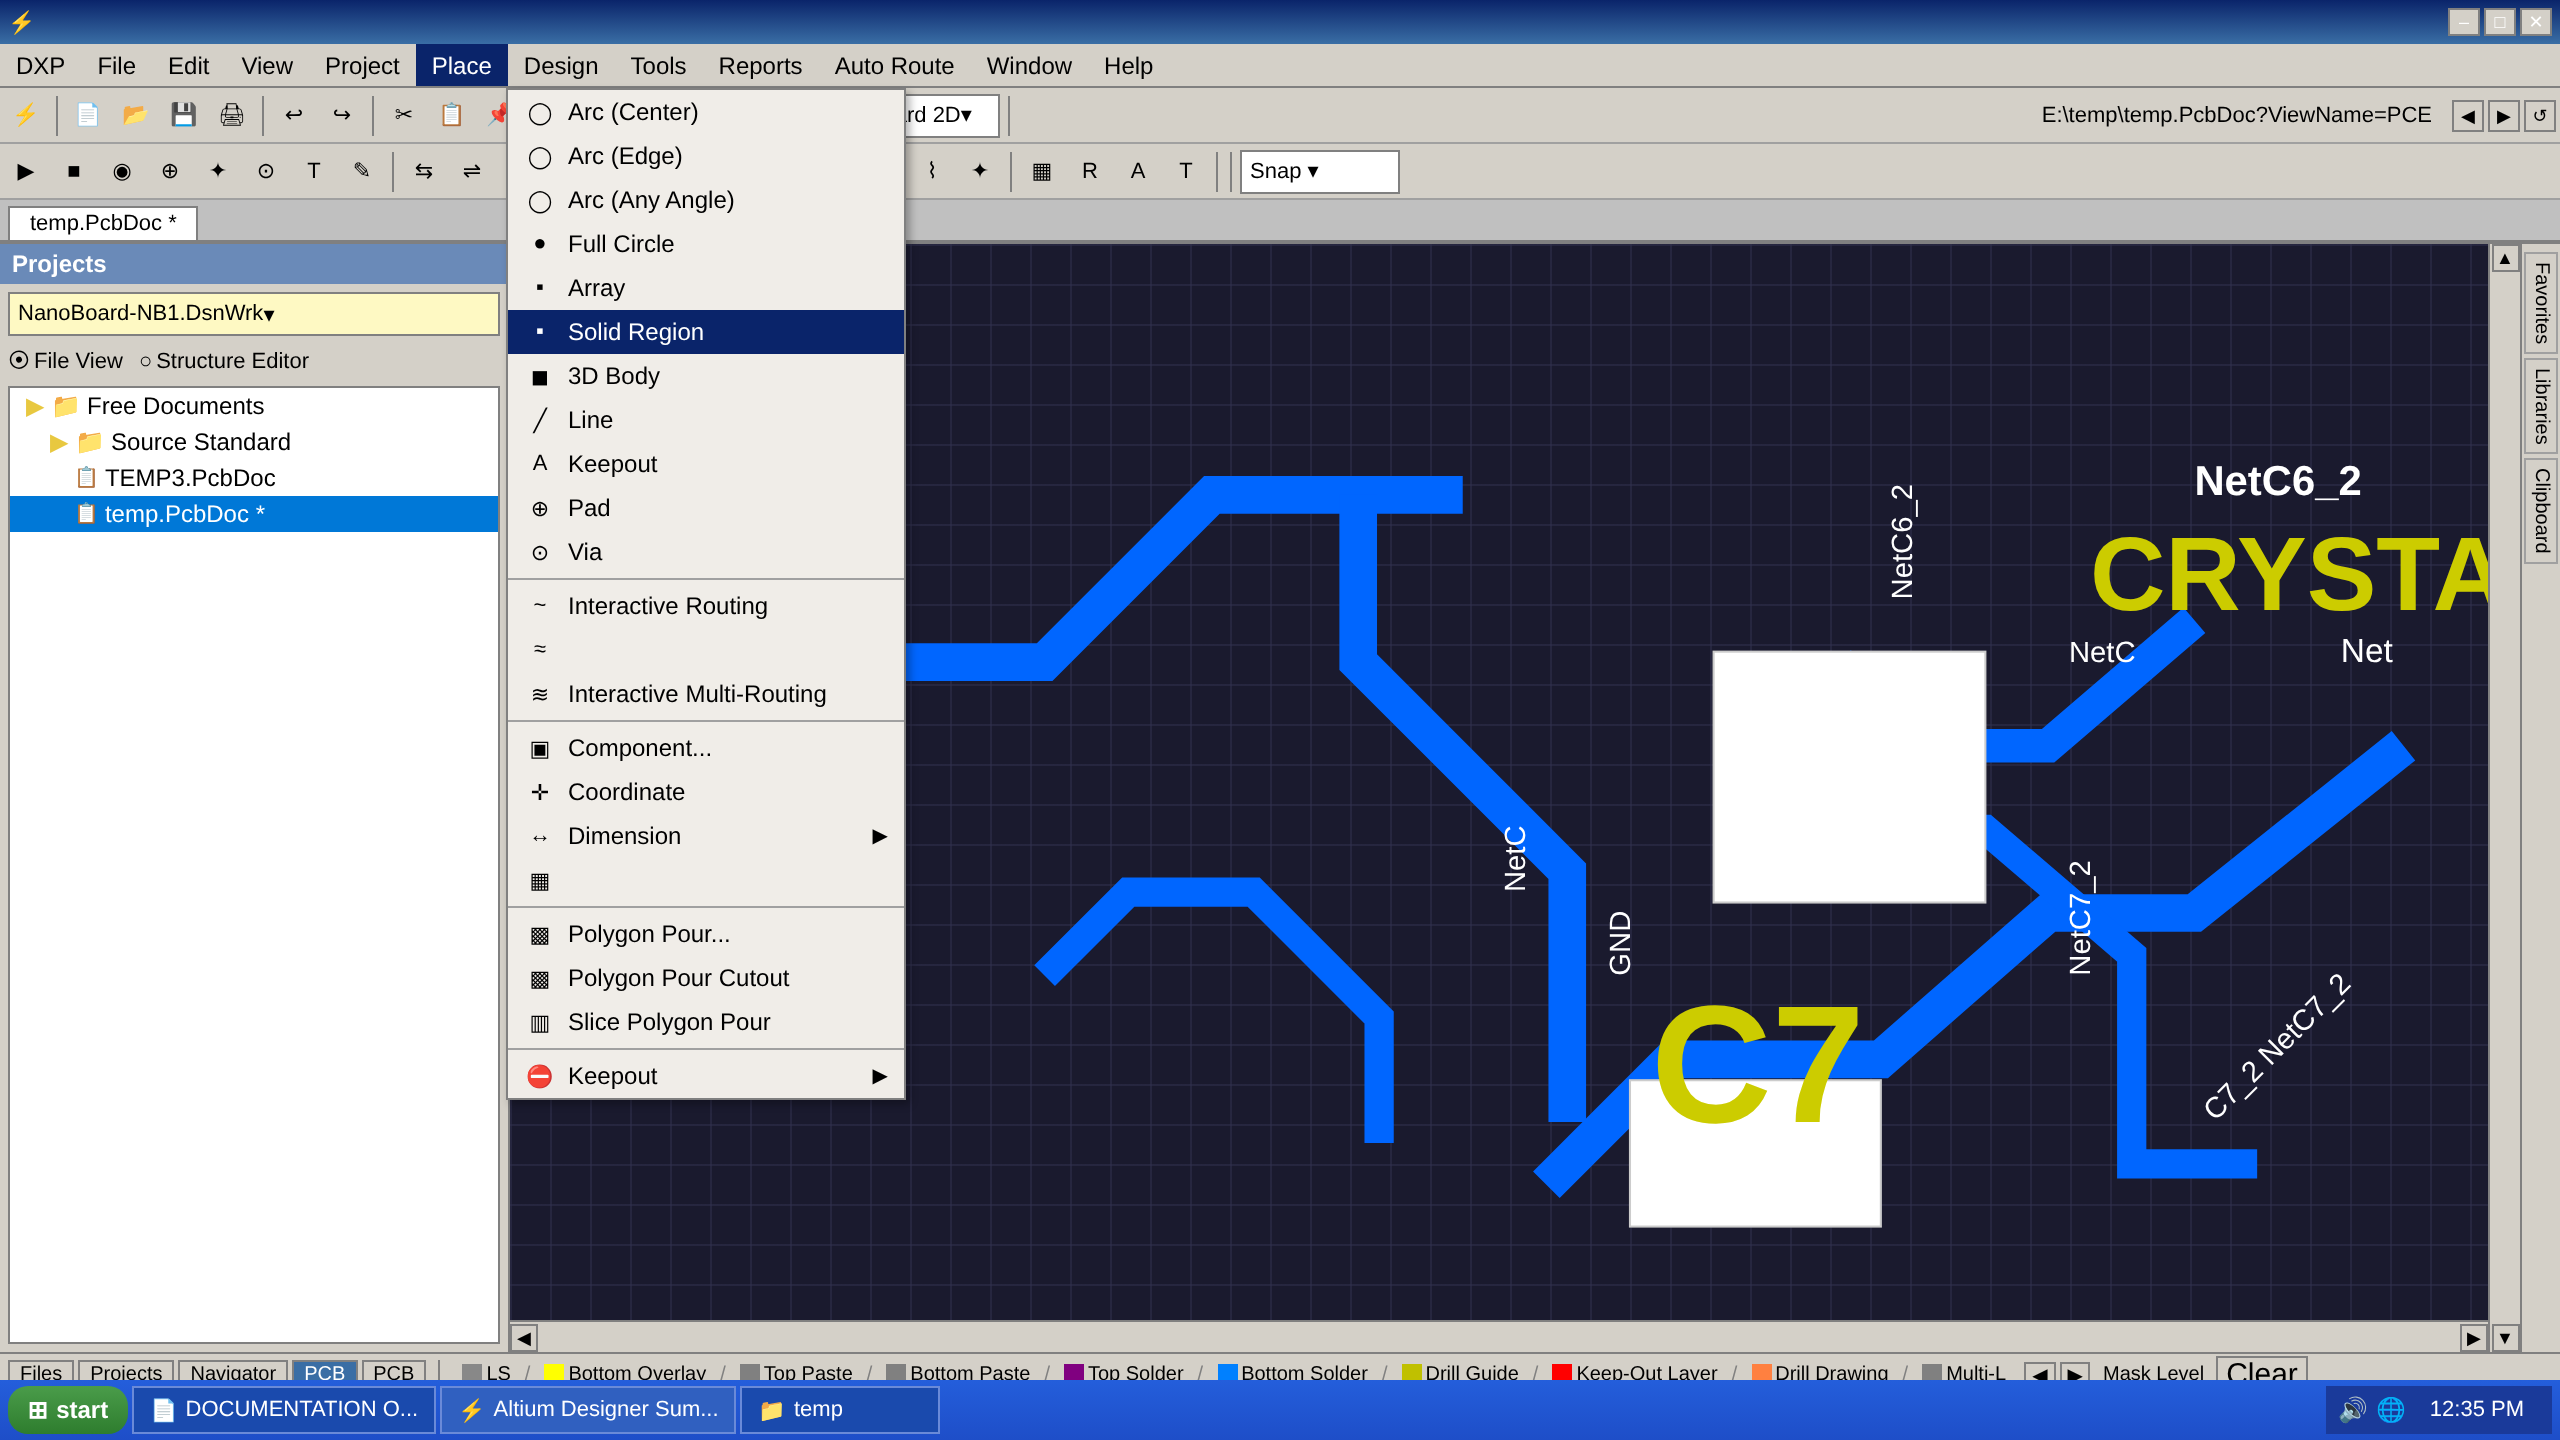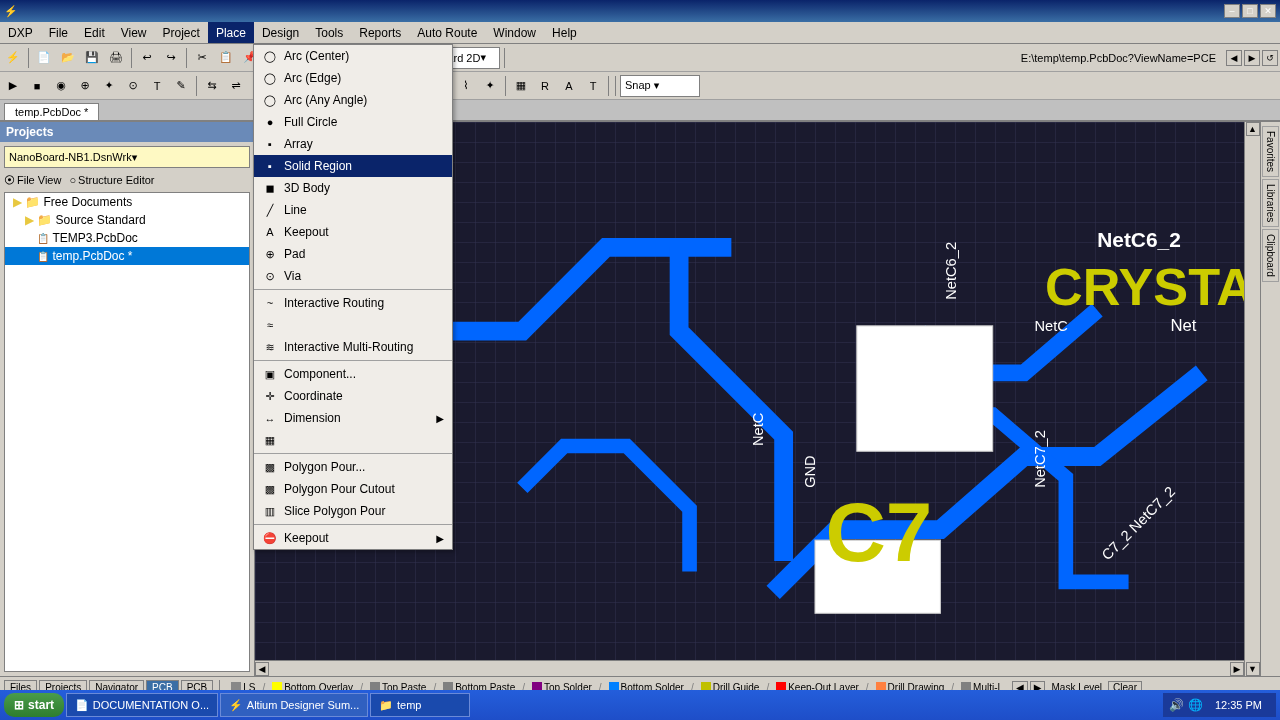--- a/index.html
+++ b/index.html
@@ -652,21 +652,21 @@
   <span class="layer-sep">/</span>
   <div class="layer-tab">
     <span class="layer-color" style="background:#808080;"></span>
     <span>Multi-L</span>
   </div>
   <div style="display:flex;gap:2px;margin-left:2px;">
     <span style="padding:0 3px;background:#d4d0c8;border:1px solid #808080;cursor:pointer;font-size:10px;">◀</span>
     <span style="padding:0 3px;background:#d4d0c8;border:1px solid #808080;cursor:pointer;font-size:10px;">▶</span>
   </div>
   <span style="padding:0 4px;font-size:10px;">Mask Level</span>
-  <span style="padding:0 4px;background:#d4d0c8;border:1px solid #808080;cursor:pointer;font-size:10px;">Clear</span>
+  <span style="padding:0 4px;background:#d4d0c8;border:1px solid #808080;cursor:pointer;font-size:15px;">Clear</span>
 </div>
 
 <div id="status-bar">
   <span>X:51.308mm Y:84.074mm  Grid:0.127mm</span>
   <div id="status-right">
     <span>System</span>
     <span>Design Co...</span>
     <span style="background:#ffffc0;padding:1px 4px;font-size:11px;font-weight:bold;">GeniusDevils.com</span>
     <span style="padding:0 3px;background:#d4d0c8;border:1px solid #808080;cursor:pointer;font-size:10px;">»</span>
   </div>

